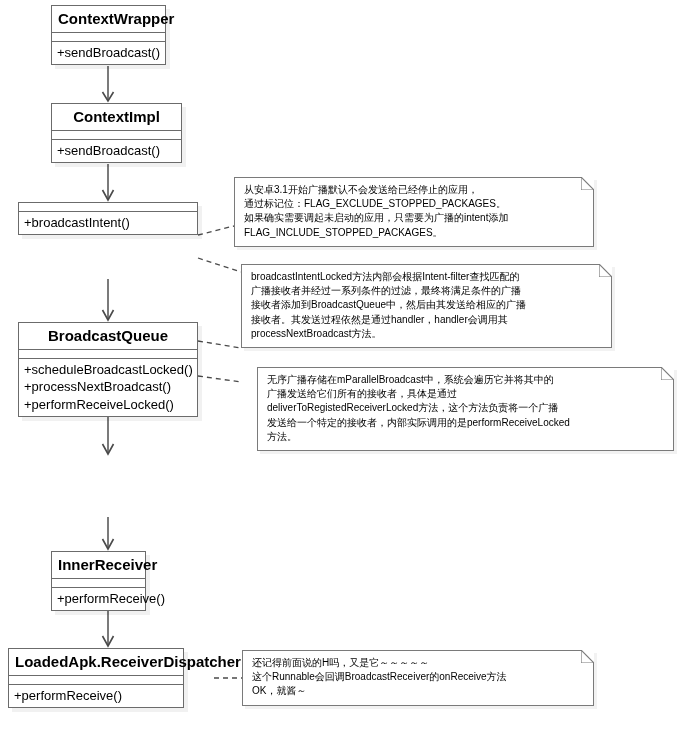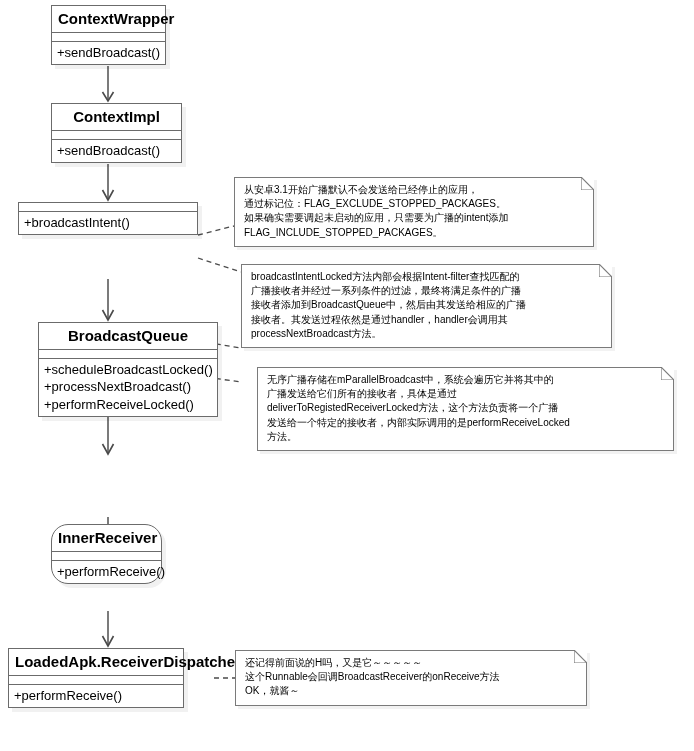--- a/index.html
+++ b/index.html
@@ -145,32 +145,32 @@
     </div>
   </div>
 
   <div class="uml-class" style="left:18px; top:202px; width:180px;">
     <div class="uml-attrs"></div>
     <div class="uml-methods">
       <div class="uml-method">+broadcastIntent()</div>
     </div>
   </div>
 
-  <div class="uml-class" style="left:18px; top:322px; width:180px;margin-left:20px;">
+  <div class="uml-class" style="left:18px; top:322px; width:180px;">
     <div class="uml-name">BroadcastQueue</div>
     <div class="uml-attrs"></div>
     <div class="uml-methods">
       <div class="uml-method">+scheduleBroadcastLocked()</div>
       <div class="uml-method">+processNextBroadcast()</div>
       <div class="uml-method">+performReceiveLocked()</div>
     </div>
   </div>
 
 
-  <div class="uml-class" style="left:51px; top:524px; width:111px;border-radius:17px;">
+  <div class="uml-class" style="left:51px; top:551px; width:95px;">
     <div class="uml-name">InnerReceiver</div>
     <div class="uml-attrs"></div>
     <div class="uml-methods">
       <div class="uml-method">+performReceive()</div>
     </div>
   </div>
 
   <div class="uml-class" style="left:8px; top:648px; width:176px;">
     <div class="uml-name">LoadedApk.ReceiverDispatcher</div>
     <div class="uml-attrs"></div>
@@ -210,21 +210,21 @@
       <polyline points="0,0 13,13" fill="none" stroke="#7a7a7a" stroke-width="1.2"></polyline>
       <polyline points="0,0 0,13 13,13" fill="none" stroke="#7a7a7a" stroke-width="1.2"></polyline>
     </svg>
     <div class="note-line">无序广播存储在mParallelBroadcast中，系统会遍历它并将其中的</div>
     <div class="note-line">广播发送给它们所有的接收者，具体是通过</div>
     <div class="note-line">deliverToRegistedReceiverLocked方法，这个方法负责将一个广播</div>
     <div class="note-line">发送给一个特定的接收者，内部实际调用的是performReceiveLocked</div>
     <div class="note-line">方法。</div>
   </div>
 
-  <div class="uml-note" style="left:235px; top:650px; width:352px;">
+  <div class="uml-note" style="left:242px; top:650px; width:352px;">
     <svg class="note-fold" viewBox="0 0 13 13">
       <polygon points="0,0 13,0 13,13" fill="#ffffff"></polygon>
       <polyline points="0,0 13,13" fill="none" stroke="#7a7a7a" stroke-width="1.2"></polyline>
       <polyline points="0,0 0,13 13,13" fill="none" stroke="#7a7a7a" stroke-width="1.2"></polyline>
     </svg>
     <div class="note-line">还记得前面说的H吗，又是它～～～～～</div>
     <div class="note-line">这个Runnable会回调BroadcastReceiver的onReceive方法</div>
     <div class="note-line">OK，就酱～</div>
   </div>
 

